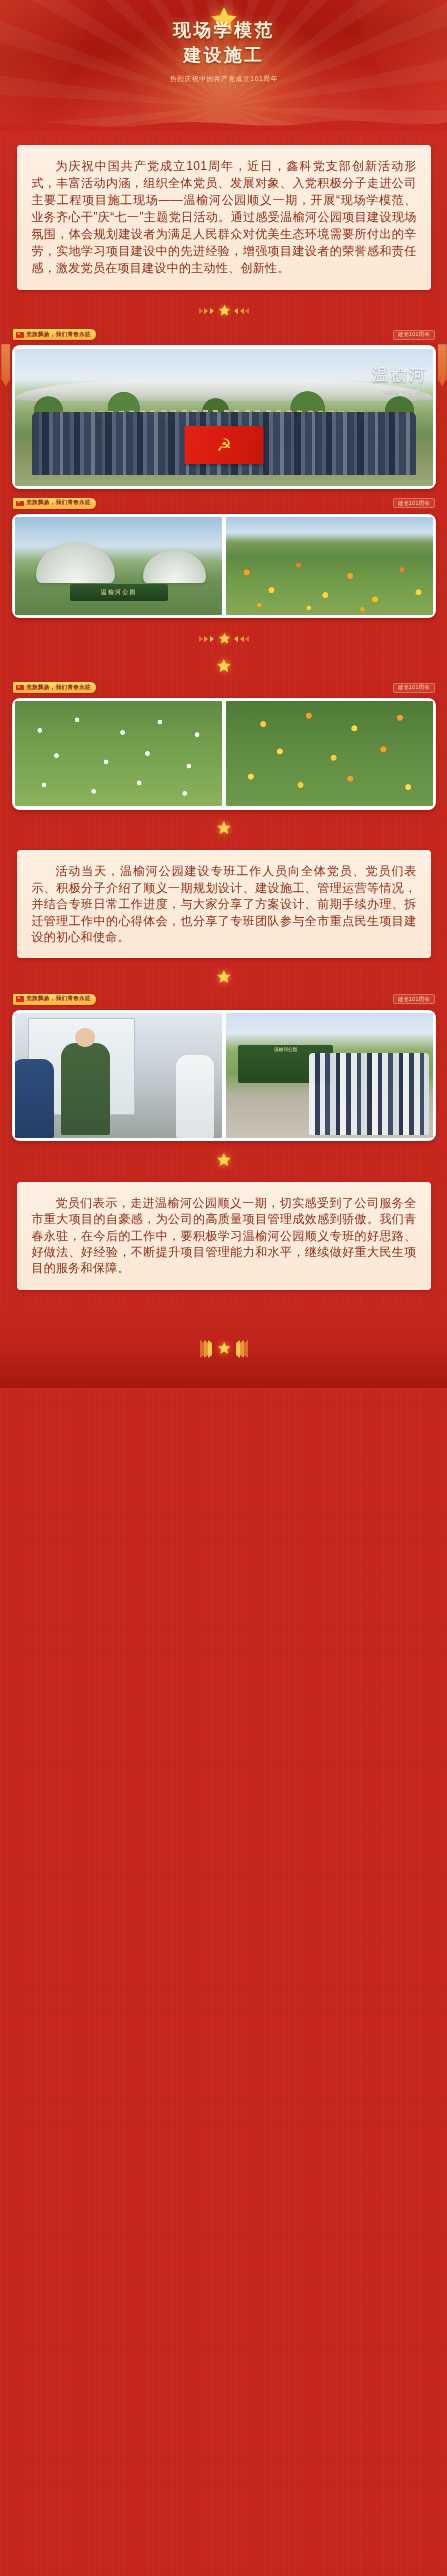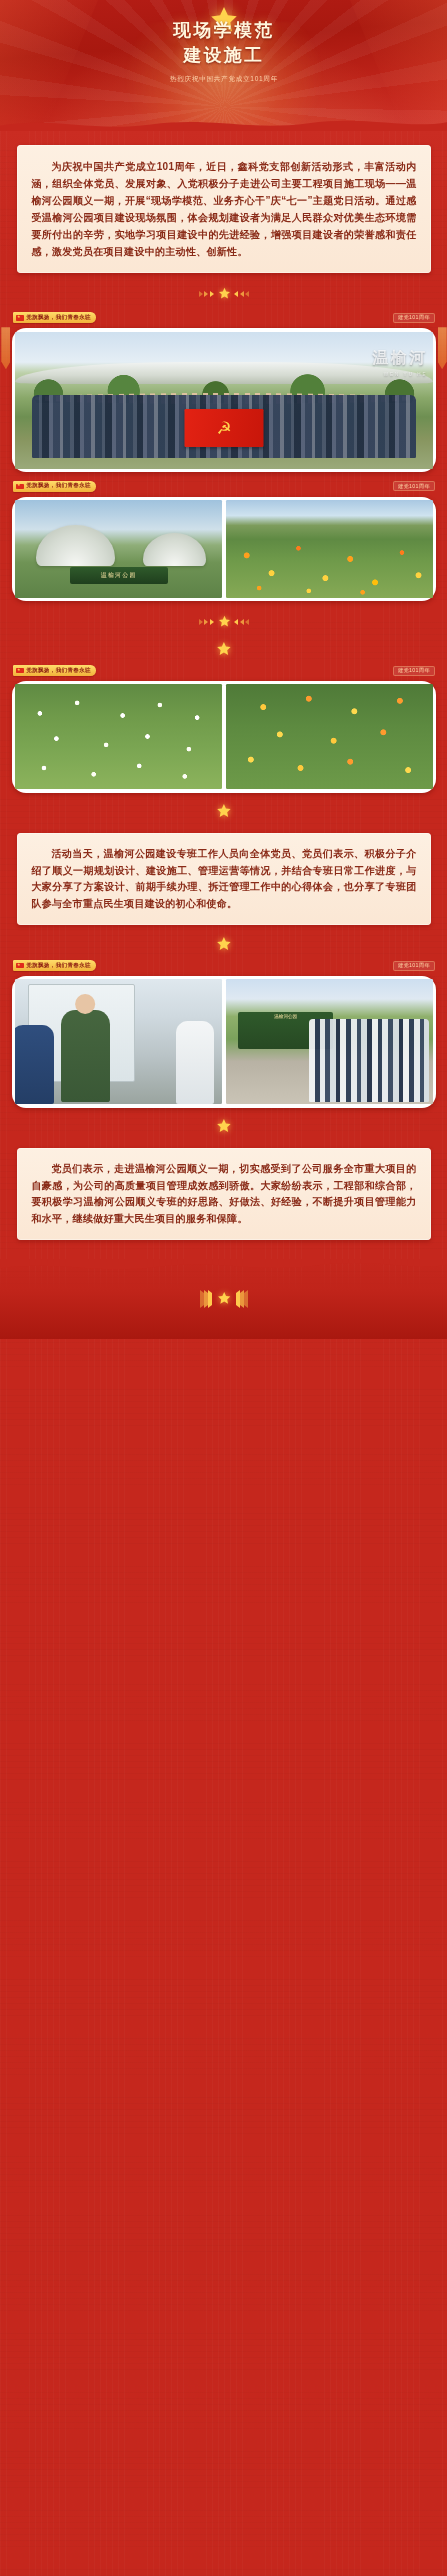--- a/index.html
+++ b/index.html
@@ -124,27 +124,26 @@
   
   .text-card {
     margin: 14.4px 17px 0 17px;
     background: linear-gradient(180deg, #fdf0e2 0%, #fbe7d4 100%);
     border-radius: 3.9px;
     padding: 13px 14.4px 13px 14.4px;
     box-shadow: 0 1.3px 3.9px rgba(120,15,8,.35), inset 0 0 0 0.7px rgba(255,255,255,.5);
     position: relative;
   }
   .text-card p {
-    font-size: 10px;
+    font-size: 12px;
     line-height: 17px;
     color: #8a2b18;
     text-align: justify;
     letter-spacing: 0.3px;
     text-indent: 2em;
-    font-weight: bold;
   }
   .text-card.tight p { line-height: 16.4px; }
 
   
   .divider {
     display: flex;
     align-items: center;
     justify-content: center;
     gap: 3.9px;
     margin: 11.8px 0 9.2px 0;
@@ -222,21 +221,21 @@
     color: #ffd9a8;
     letter-spacing: 0.3px;
     background: rgba(255,255,255,.10);
     border: 0.7px solid rgba(255,214,150,.35);
     border-radius: 2px;
     padding: 0.7px 3.9px;
   }
   .photo-frame {
     background: #fff;
     padding: 3.3px;
-    border-radius: 14px;
+    border-radius: 8px;
     box-shadow: 0 1.3px 4.6px rgba(110,12,6,.4);
   }
   .photo-grid-2 {
     display: grid;
     grid-template-columns: 1fr 1fr;
     gap: 3.3px;
   }
   .photo {
     position: relative;
     overflow: hidden;
@@ -693,21 +692,21 @@
     </div>
   </div>
 
   <div class="star-solo">
     <svg viewBox="0 0 24 24">
       <path fill="currentColor" d="M12 1.6l3.1 6.6 7.1.9-5.2 4.9 1.4 7.1-6.4-3.5-6.4 3.5 1.4-7.1L1.8 9.1l7.1-.9z"></path>
     </svg>
   </div>
 
   <div class="text-card tight">
-    <p>党员们表示，走进温榆河公园顺义一期，切实感受到了公司服务全市重大项目的自豪感，为公司的高质量项目管理成效感到骄傲。大家纷纷表示，工程部和综合部，要积极学习温榆河公园顺义专班的好思路、好做法、好经验，不断提升项目管理能力和水平，继续做好重大民生项目的服务和保障。</p>
+    <p>党员们表示，走进温榆河公园顺义一期，切实感受到了公司服务全市重大项目的自豪感，为公司的高质量项目管理成效感到骄傲。我们青春永驻，在今后的工作中，要积极学习温榆河公园顺义专班的好思路、好做法、好经验，不断提升项目管理能力和水平，继续做好重大民生项目的服务和保障。</p>
   </div>
 
 </div>
 
 <div class="footer">
   <svg class="wave-top" viewBox="0 0 682 26" preserveAspectRatio="none">
     <path d="M0,14 C90,2 150,24 240,12 C330,0 390,22 480,10 C570,-2 630,20 682,8 L682,0 L0,0 Z" fill="#c5271d"></path>
   </svg>
   <div class="ribbon">
     <span class="arrows">

